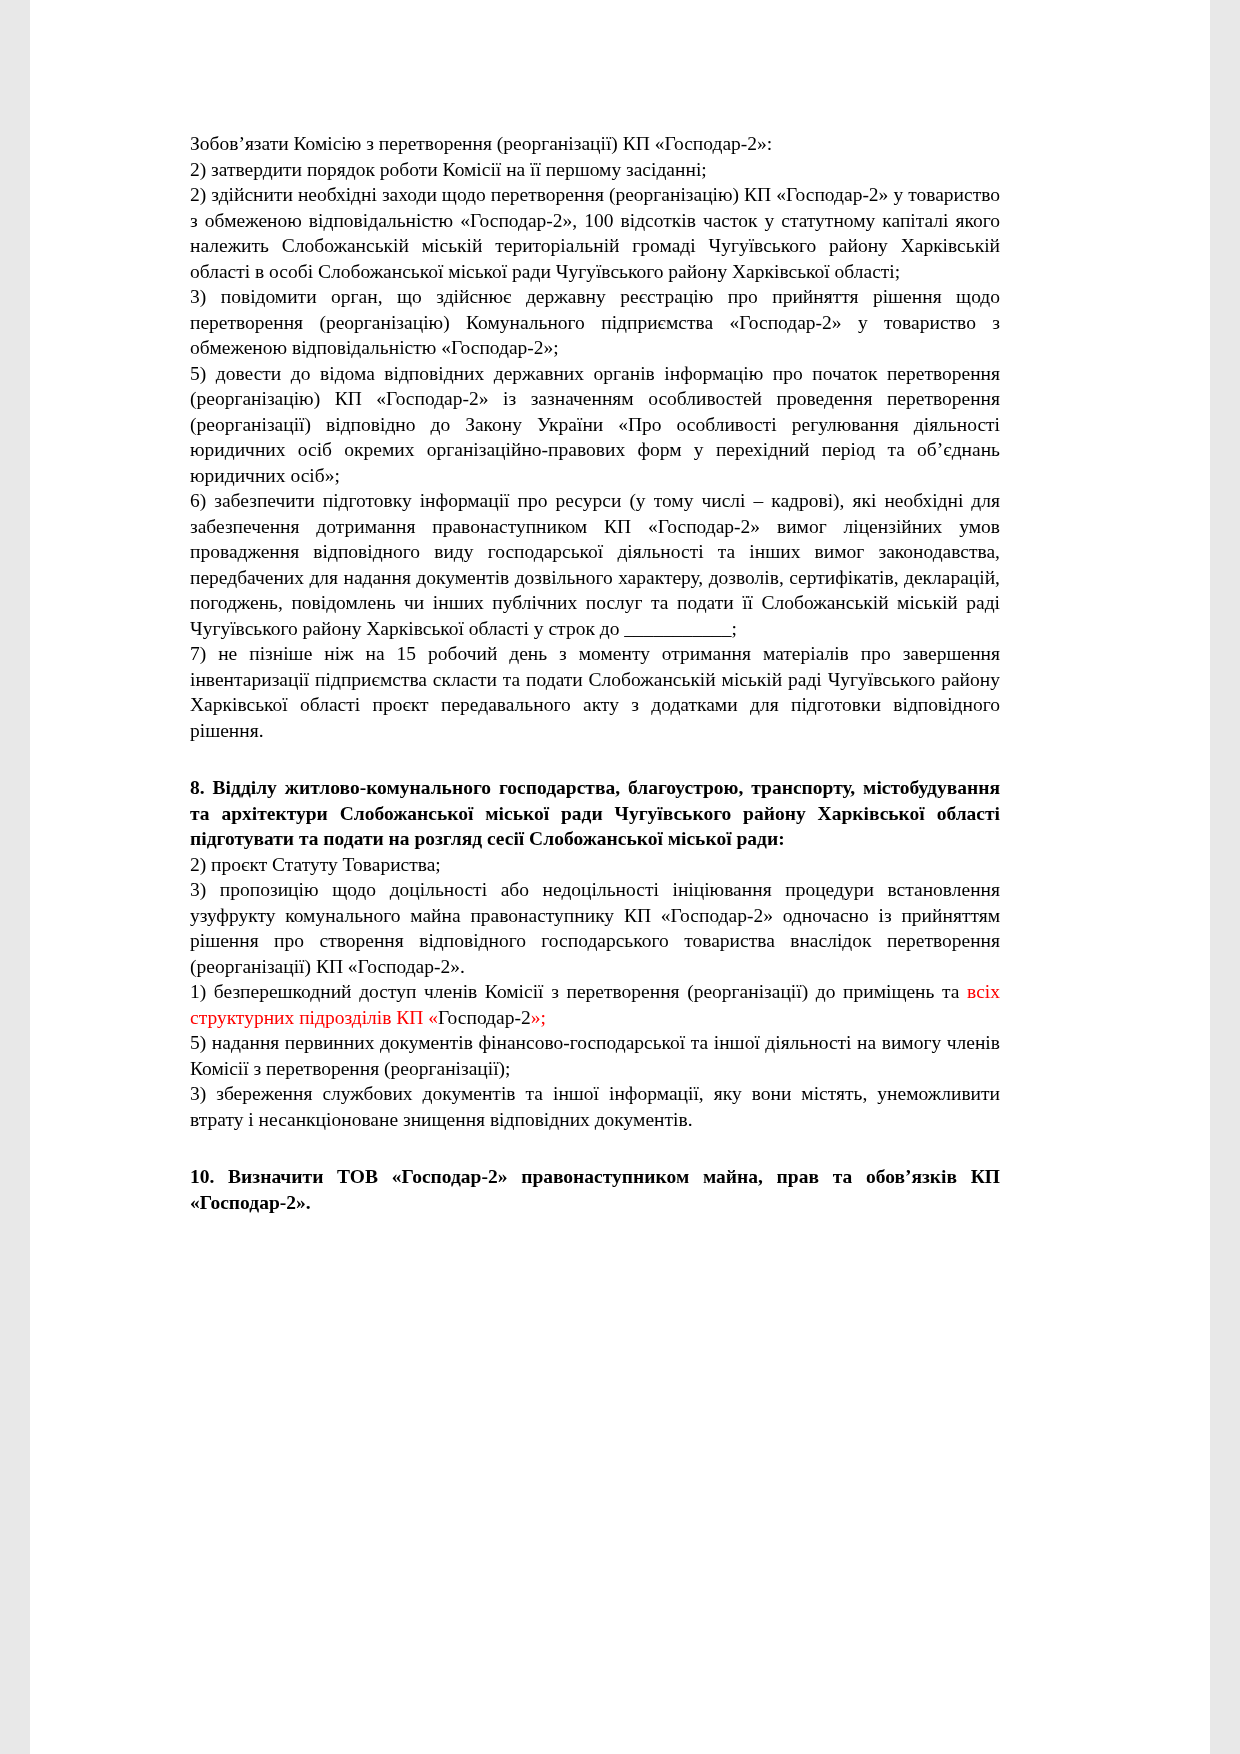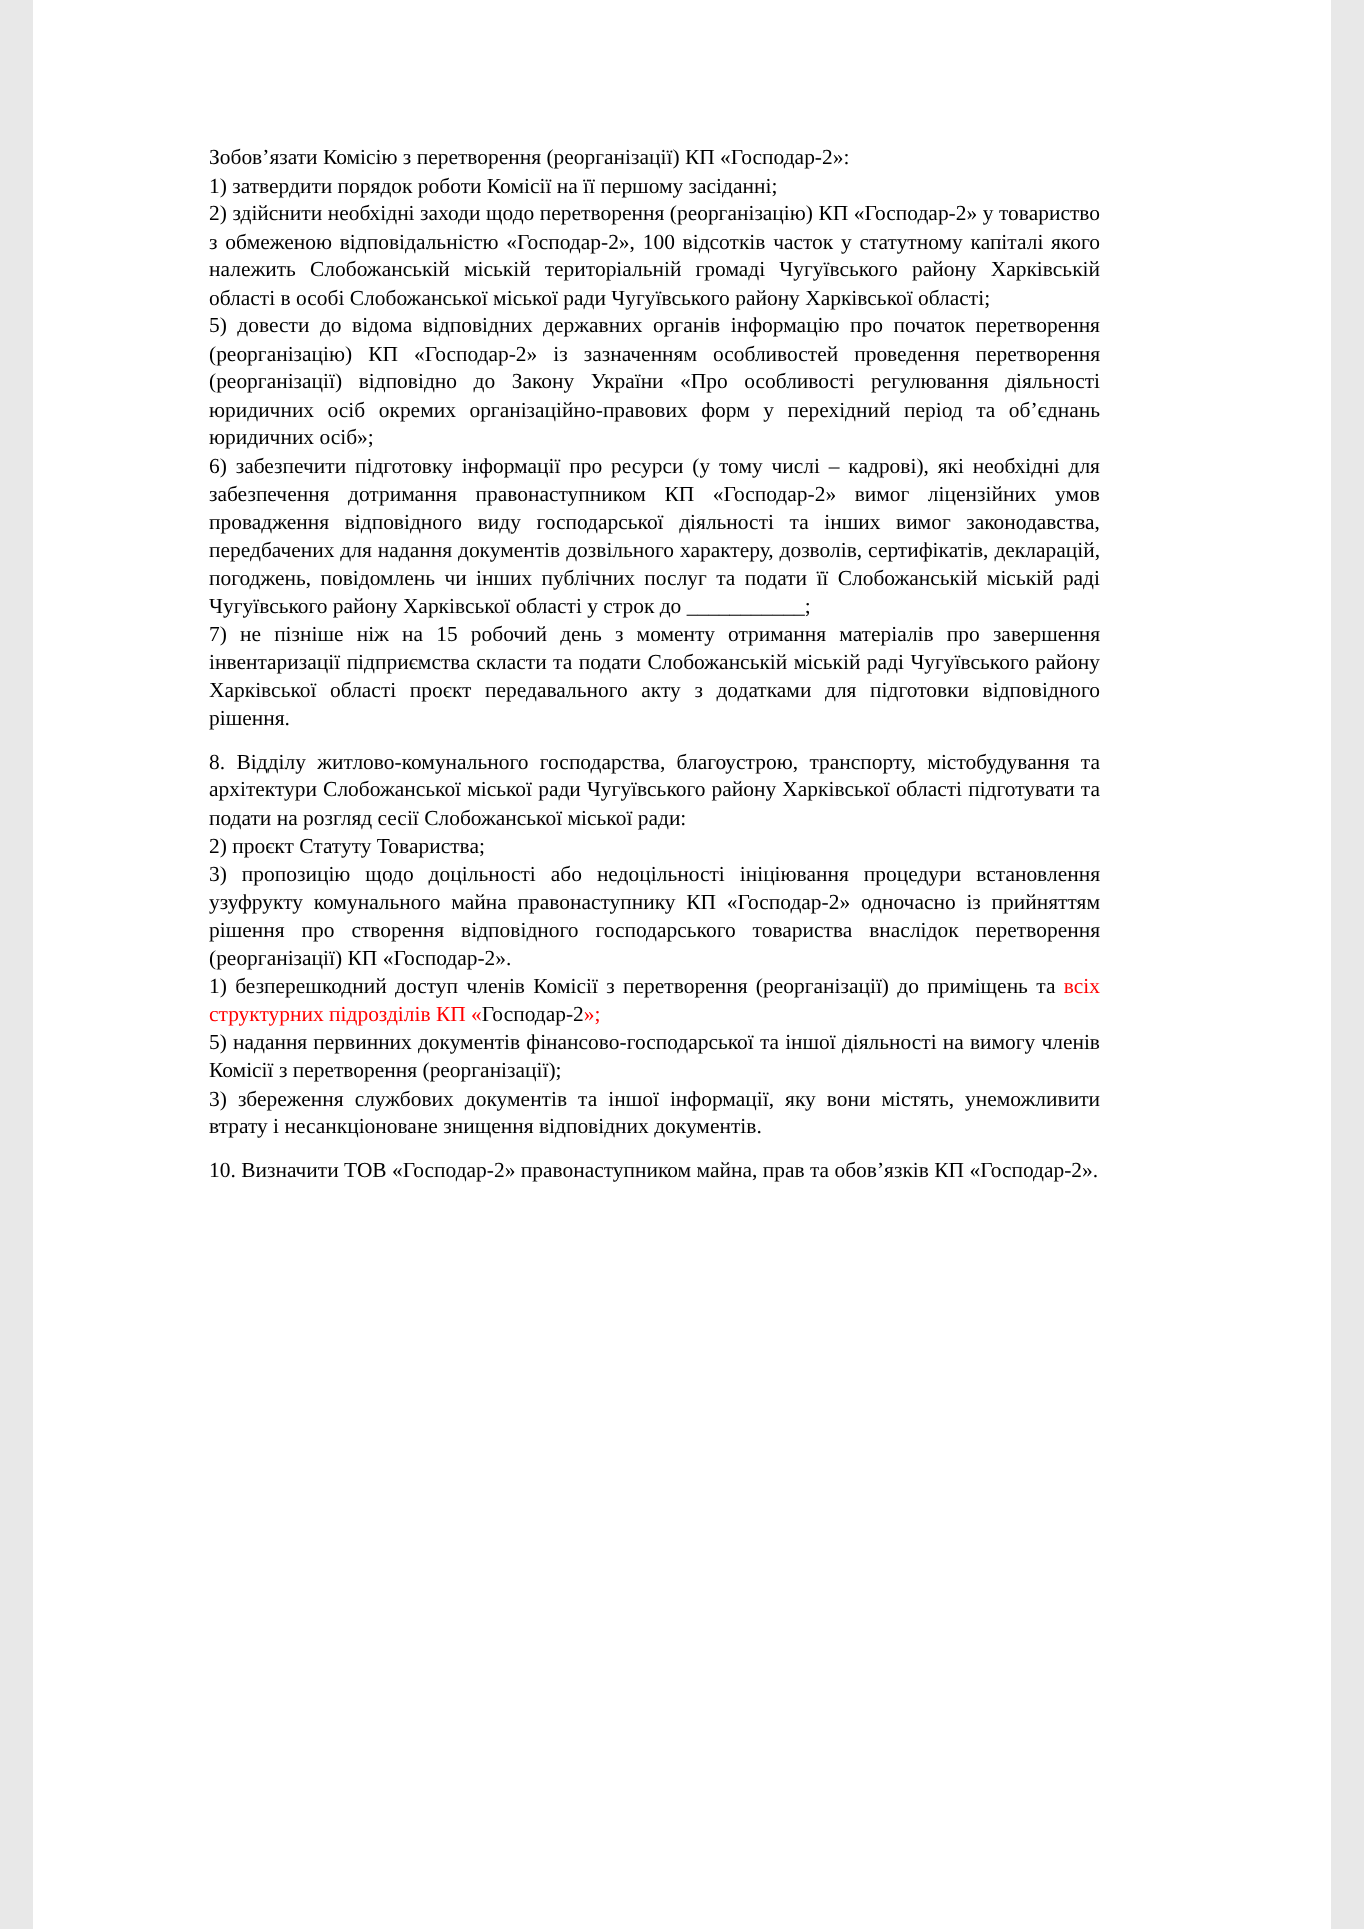--- a/index.html
+++ b/index.html
@@ -20,33 +20,35 @@
     line-height: 25.5px;
     color: #000000;
     overflow: hidden;
   }
   .para {
     margin: 0;
     text-align: justify;
     text-justify: inter-word;
   }
   .para.spaced {
-    margin-top: 14px;
+    margin-top: 32px;
+    font-weight: bold;
   }
   .run { color: inherit; }
   .run.red { color: var(--highlight, #ff0000); }
 </style>
 </head>
 <body>
 
 <div class="page" style="background: rgb(255, 255, 255); color: rgb(0, 0, 0);">
   <div id="doc-body">
       <p class="para"><span class="run">Зобов’язати Комісію з перетворення (реорганізації) КП «Господар-2»:</span></p>
-      <p class="para"><span class="run">1) затвердити порядок роботи Комісії на її першому засіданні;</span></p>
+      <p class="para"><span class="run">2) затвердити порядок роботи Комісії на її першому засіданні;</span></p>
       <p class="para"><span class="run">2) здійснити необхідні заходи щодо перетворення (реорганізацію) КП «Господар-2» у товариство з обмеженою відповідальністю «Господар-2», 100 відсотків часток у статутному капіталі якого належить Слобожанській міській територіальній громаді Чугуївського району Харківській області  в особі Слобожанської міської ради Чугуївського району Харківської області;</span></p>
+      <p class="para"><span class="run">3) повідомити орган, що здійснює державну реєстрацію про прийняття рішення щодо перетворення (реорганізацію) Комунального підприємства «Господар-2» у товариство з обмеженою відповідальністю «Господар-2»;</span></p>
       <p class="para"><span class="run">5) довести до відома відповідних державних органів інформацію про початок перетворення (реорганізацію) КП «Господар-2» із зазначенням особливостей проведення перетворення (реорганізації) відповідно до Закону України «Про особливості регулювання діяльності юридичних осіб окремих організаційно-правових форм у перехідний період та об’єднань юридичних осіб»;</span></p>
       <p class="para"><span class="run">6) забезпечити підготовку інформації про ресурси (у тому числі – кадрові), які необхідні для забезпечення дотримання правонаступником КП «Господар-2» вимог ліцензійних умов провадження відповідного виду господарської діяльності та інших вимог законодавства, передбачених для надання документів дозвільного характеру, дозволів, сертифікатів, декларацій, погоджень, повідомлень чи інших публічних послуг та подати її Слобожанській міській раді Чугуївського району Харківської області у строк до ___________;</span></p>
       <p class="para"><span class="run">7) не пізніше ніж на 15 робочий день з моменту отримання матеріалів про завершення інвентаризації підприємства скласти та подати Слобожанській міській раді Чугуївського району Харківської області проєкт передавального акту з додатками для підготовки відповідного рішення.</span></p>
       <p class="para spaced"><span class="run">8. Відділу житлово-комунального господарства, благоустрою, транспорту, містобудування та архітектури Слобожанської міської ради Чугуївського району Харківської області підготувати та подати на розгляд сесії Слобожанської міської ради:</span></p>
       <p class="para"><span class="run">2) проєкт Статуту Товариства;</span></p>
       <p class="para"><span class="run">3) пропозицію щодо доцільності або недоцільності ініціювання процедури встановлення узуфрукту комунального майна правонаступнику КП «Господар-2» одночасно із прийняттям рішення про створення відповідного господарського товариства внаслідок перетворення (реорганізації) КП «Господар-2».</span></p>
       <p class="para"><span class="run">1) безперешкодний доступ членів Комісії з перетворення (реорганізації) до приміщень та </span><span class="run red">всіх структурних підрозділів КП «</span><span class="run">Господар-2</span><span class="run red">»;</span></p>
       <p class="para"><span class="run">5) надання первинних документів фінансово-господарської та іншої діяльності на вимогу членів Комісії з перетворення (реорганізації);</span></p>
       <p class="para"><span class="run">3) збереження службових документів та іншої інформації, яку вони містять, унеможливити втрату і несанкціоноване знищення відповідних документів.</span></p>
       <p class="para spaced"><span class="run">10. Визначити ТОВ «Господар-2» правонаступником  майна, прав та обов’язків КП «Господар-2».</span></p>

